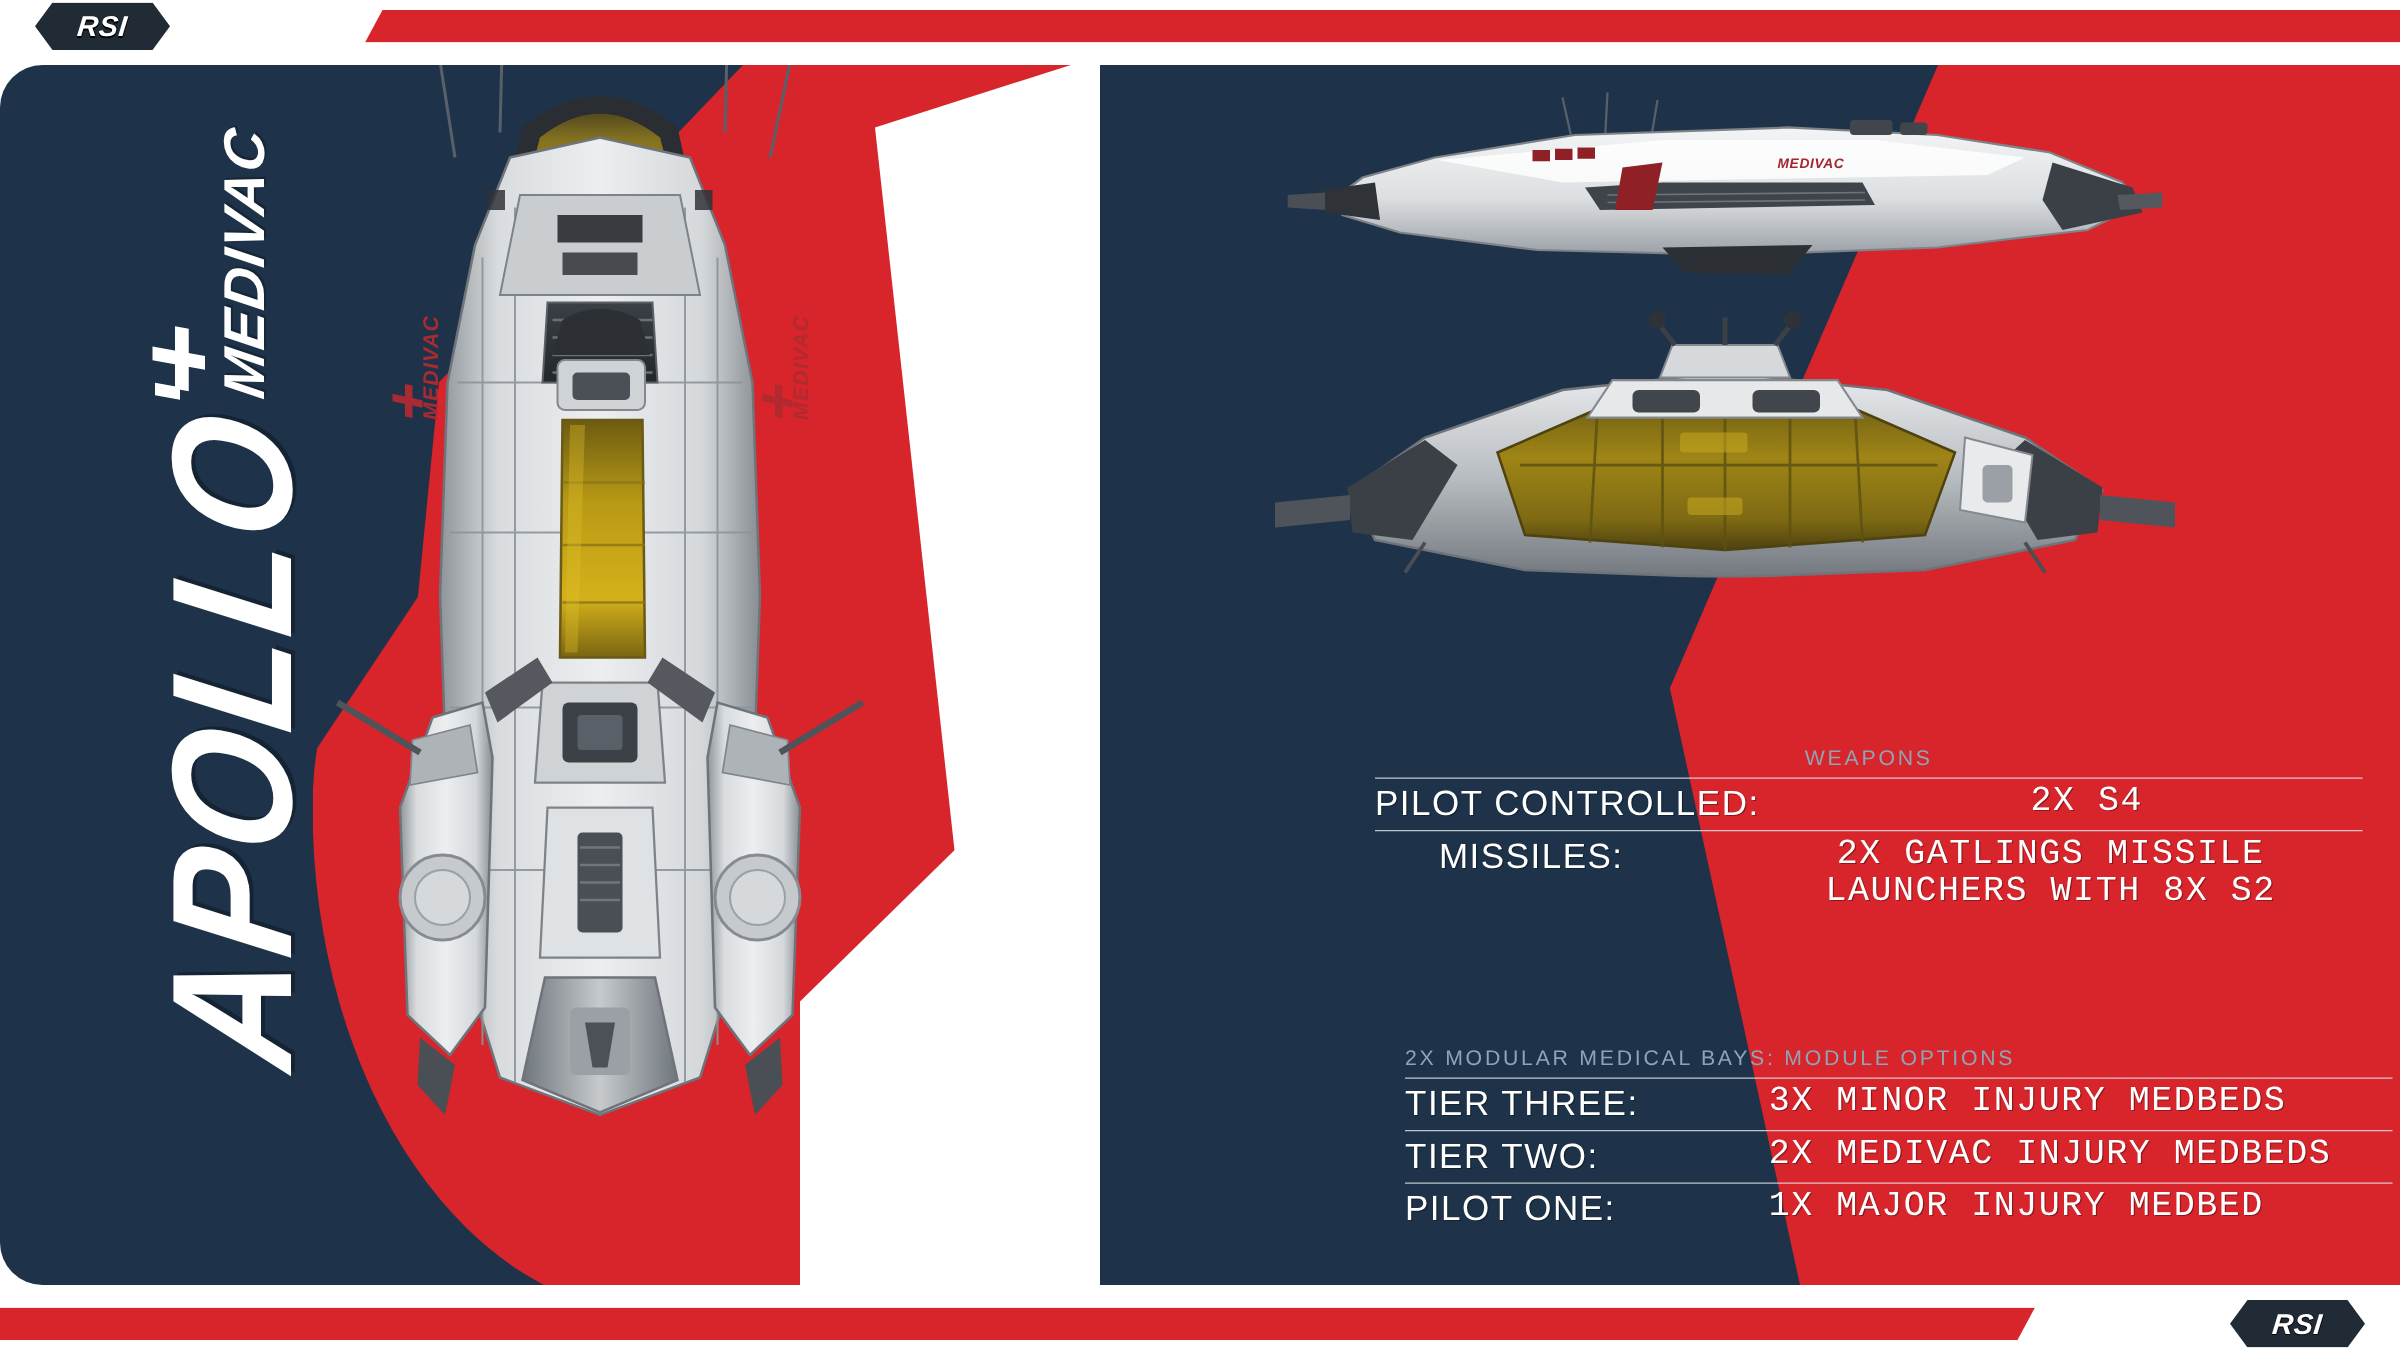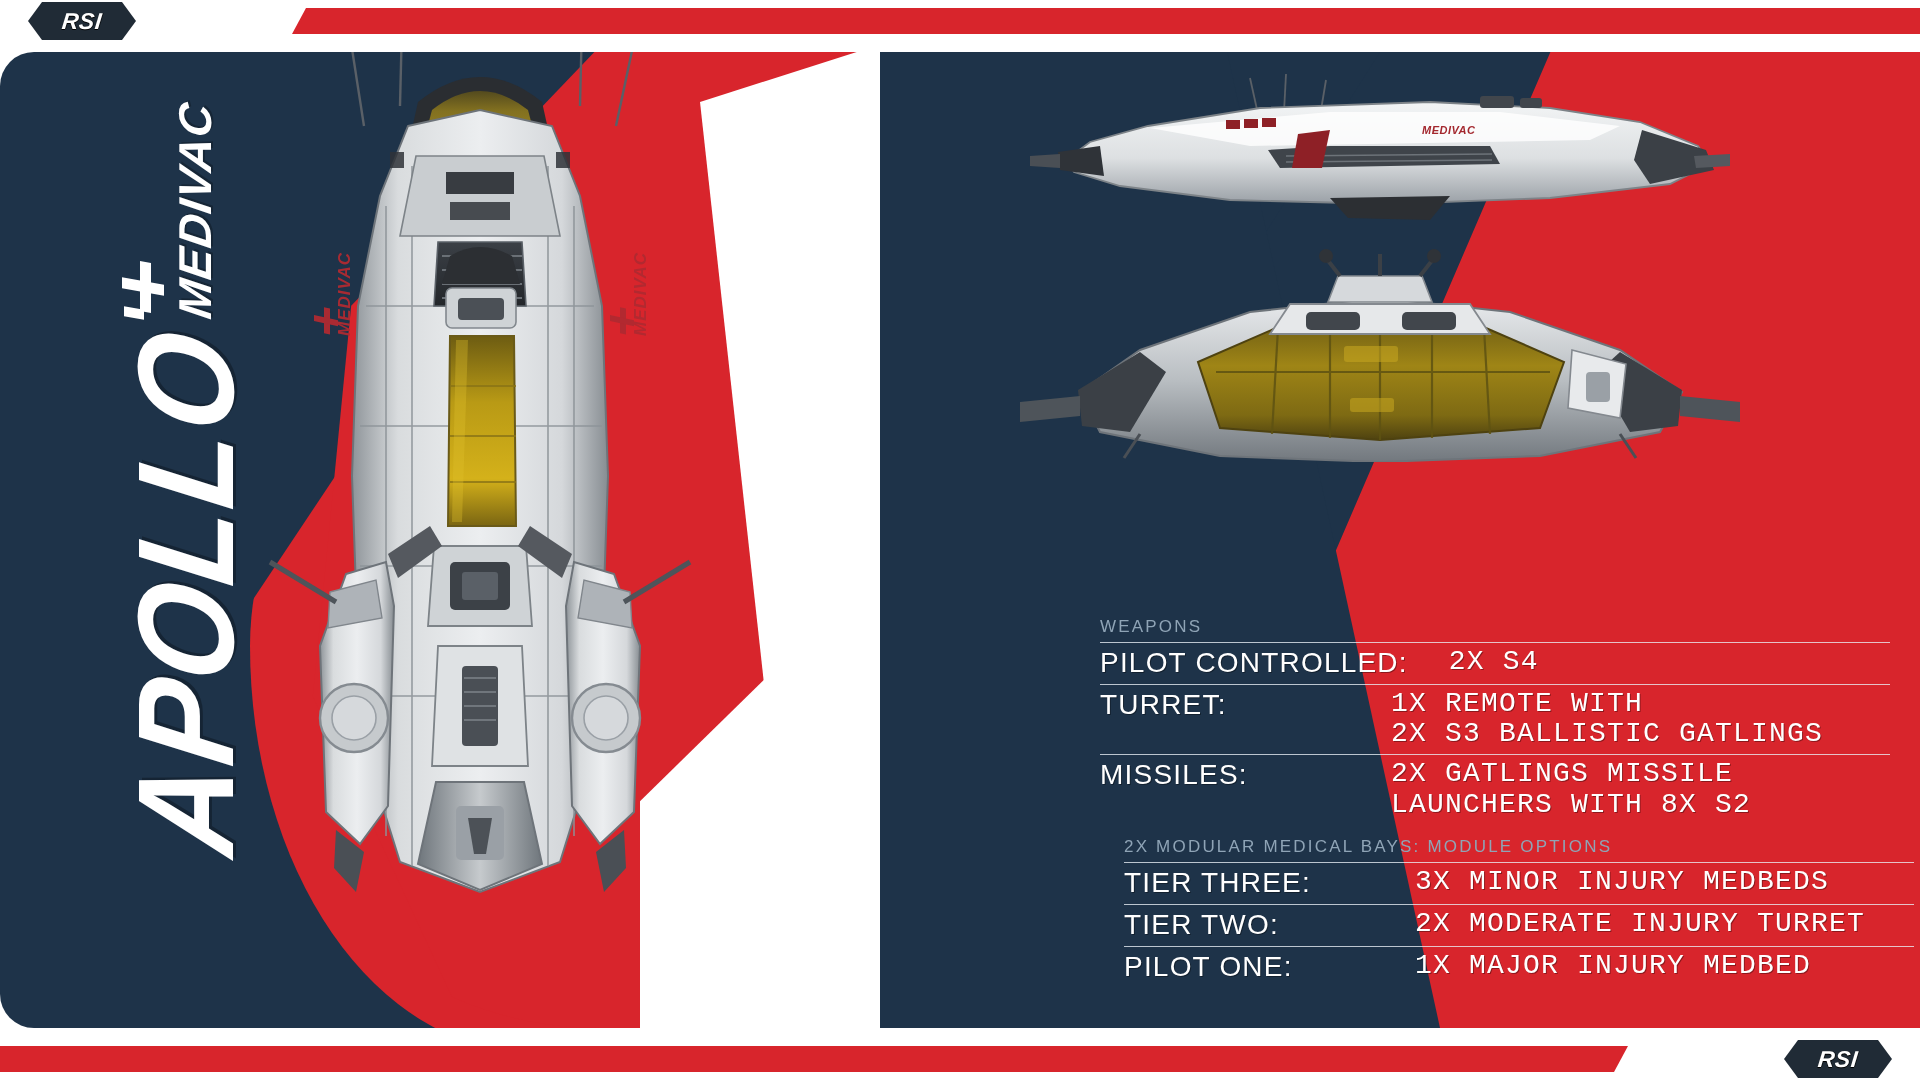--- a/index.html
+++ b/index.html
@@ -130,21 +130,21 @@
   .ship{position:absolute;}
   .ship svg{display:block;}
   .ship-main{left:150px;top:-46px;width:660px;height:920px;}
   .ship-side{left:1030px;top:20px;width:700px;height:150px;}
   .ship-front{left:1020px;top:190px;width:720px;height:220px;}
 
   
   .spec{
     position:absolute;left:1100px;width:790px;color:#fff;
   }
-  .spec-weapons{top:565px;}
+  .spec-weapons{top:545px;text-align:center;}
   .spec-medical{top:785px;margin-left:24px;}
   .spec-head{
     font-size:17px;letter-spacing:2.2px;color:#8fa4b6;
     font-family:"Liberation Sans",sans-serif;font-weight:normal;
     padding-bottom:5px;text-transform:uppercase;
   }
   .spec-row{
     display:flex;align-items:flex-start;
     border-top:1.6px solid rgba(233,240,246,.78);
     padding:4px 0 5px 0;
@@ -434,27 +434,20 @@
     <div class="spec spec-weapons">
       <div class="spec-head">WEAPONS</div>
 
       <div class="spec-row">
         <div class="spec-key">PILOT CONTROLLED:</div>
         <div class="spec-val">
           <span>2X S4</span>
         </div>
       </div>
 
-      <div class="spec-row">
-        <div class="spec-key">TURRET:</div>
-        <div class="spec-val">
-          <span>1X REMOTE WITH</span>
-          <span>2X S3 BALLISTIC GATLINGS</span>
-        </div>
-      </div>
 
       <div class="spec-row">
         <div class="spec-key">MISSILES:</div>
         <div class="spec-val">
           <span>2X GATLINGS MISSILE</span>
           <span>LAUNCHERS WITH 8X S2</span>
         </div>
       </div>
     </div>
 
@@ -464,21 +457,21 @@
       <div class="spec-row">
         <div class="spec-key">TIER THREE:</div>
         <div class="spec-val">
           <span>3X MINOR INJURY MEDBEDS</span>
         </div>
       </div>
 
       <div class="spec-row">
         <div class="spec-key">TIER TWO:</div>
         <div class="spec-val">
-          <span>2X MODERATE INJURY TURRET</span>
+          <span>2X MEDIVAC INJURY MEDBEDS</span>
         </div>
       </div>
 
       <div class="spec-row">
         <div class="spec-key">PILOT ONE:</div>
         <div class="spec-val">
           <span>1X MAJOR INJURY MEDBED</span>
         </div>
       </div>
     </div>

